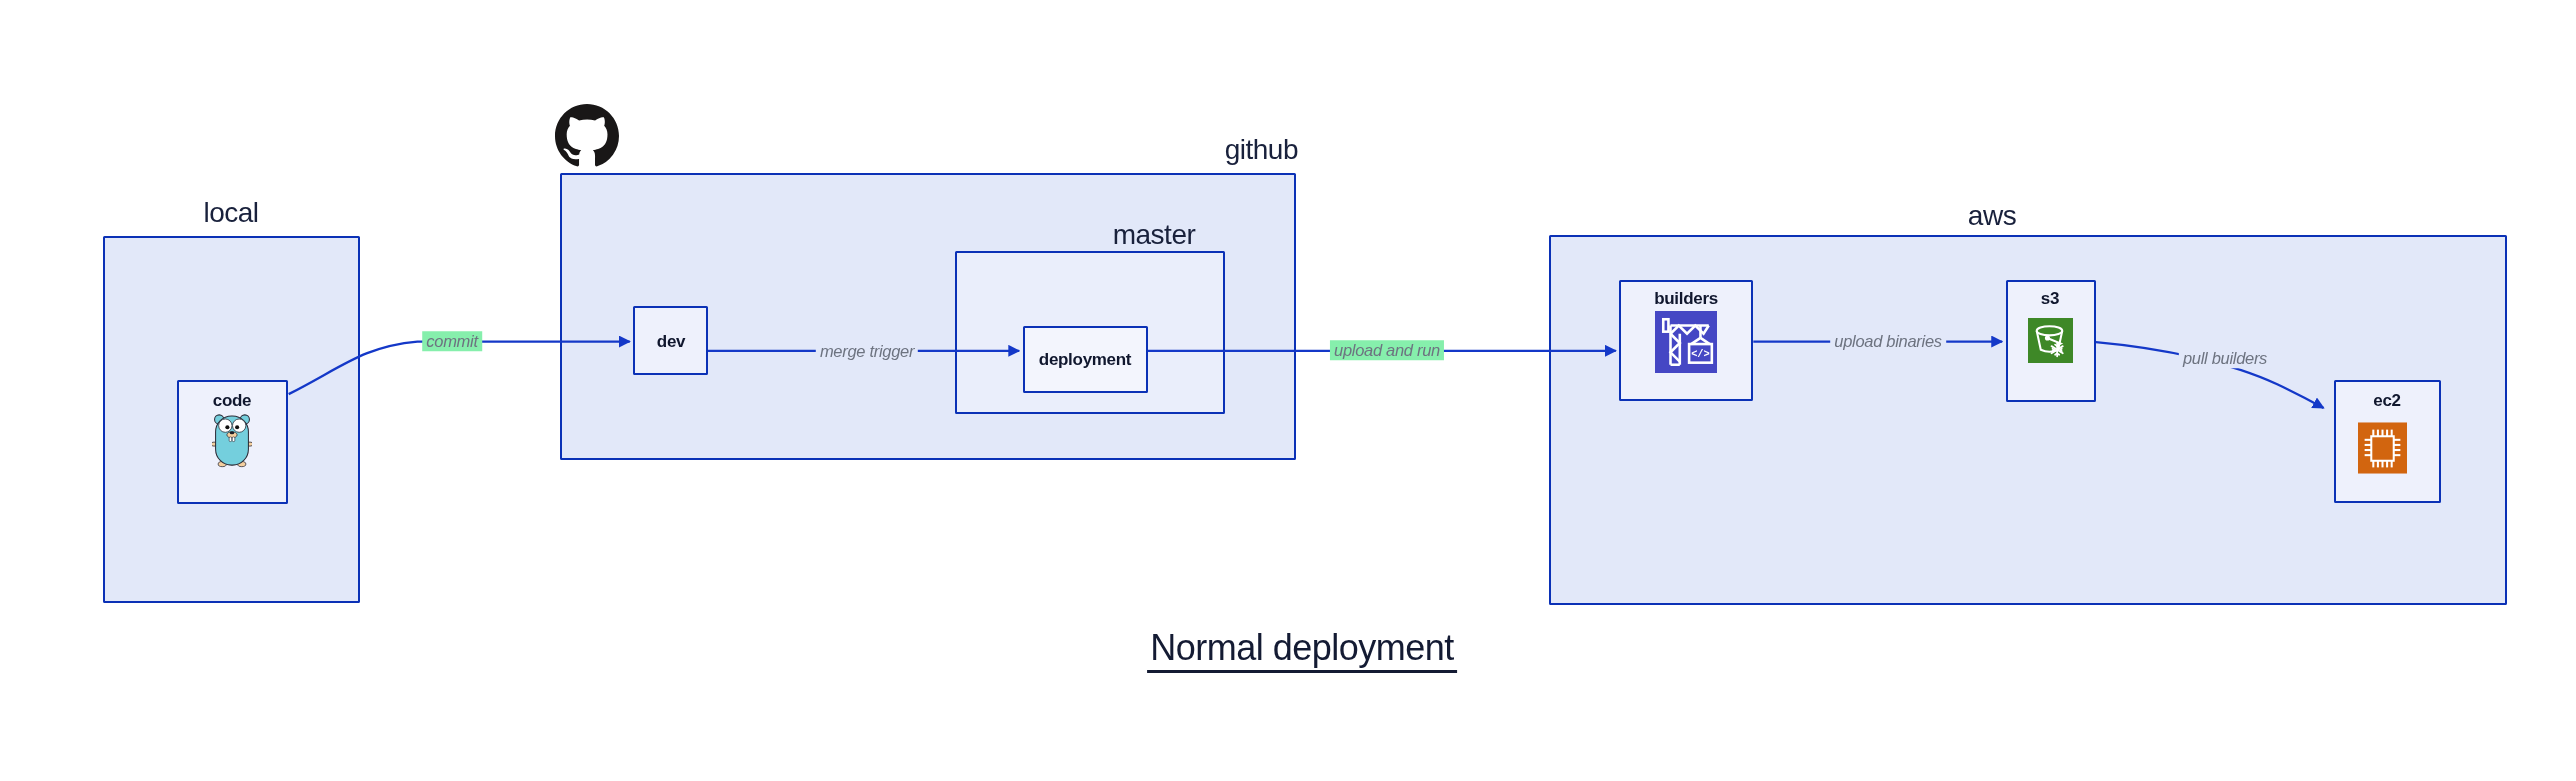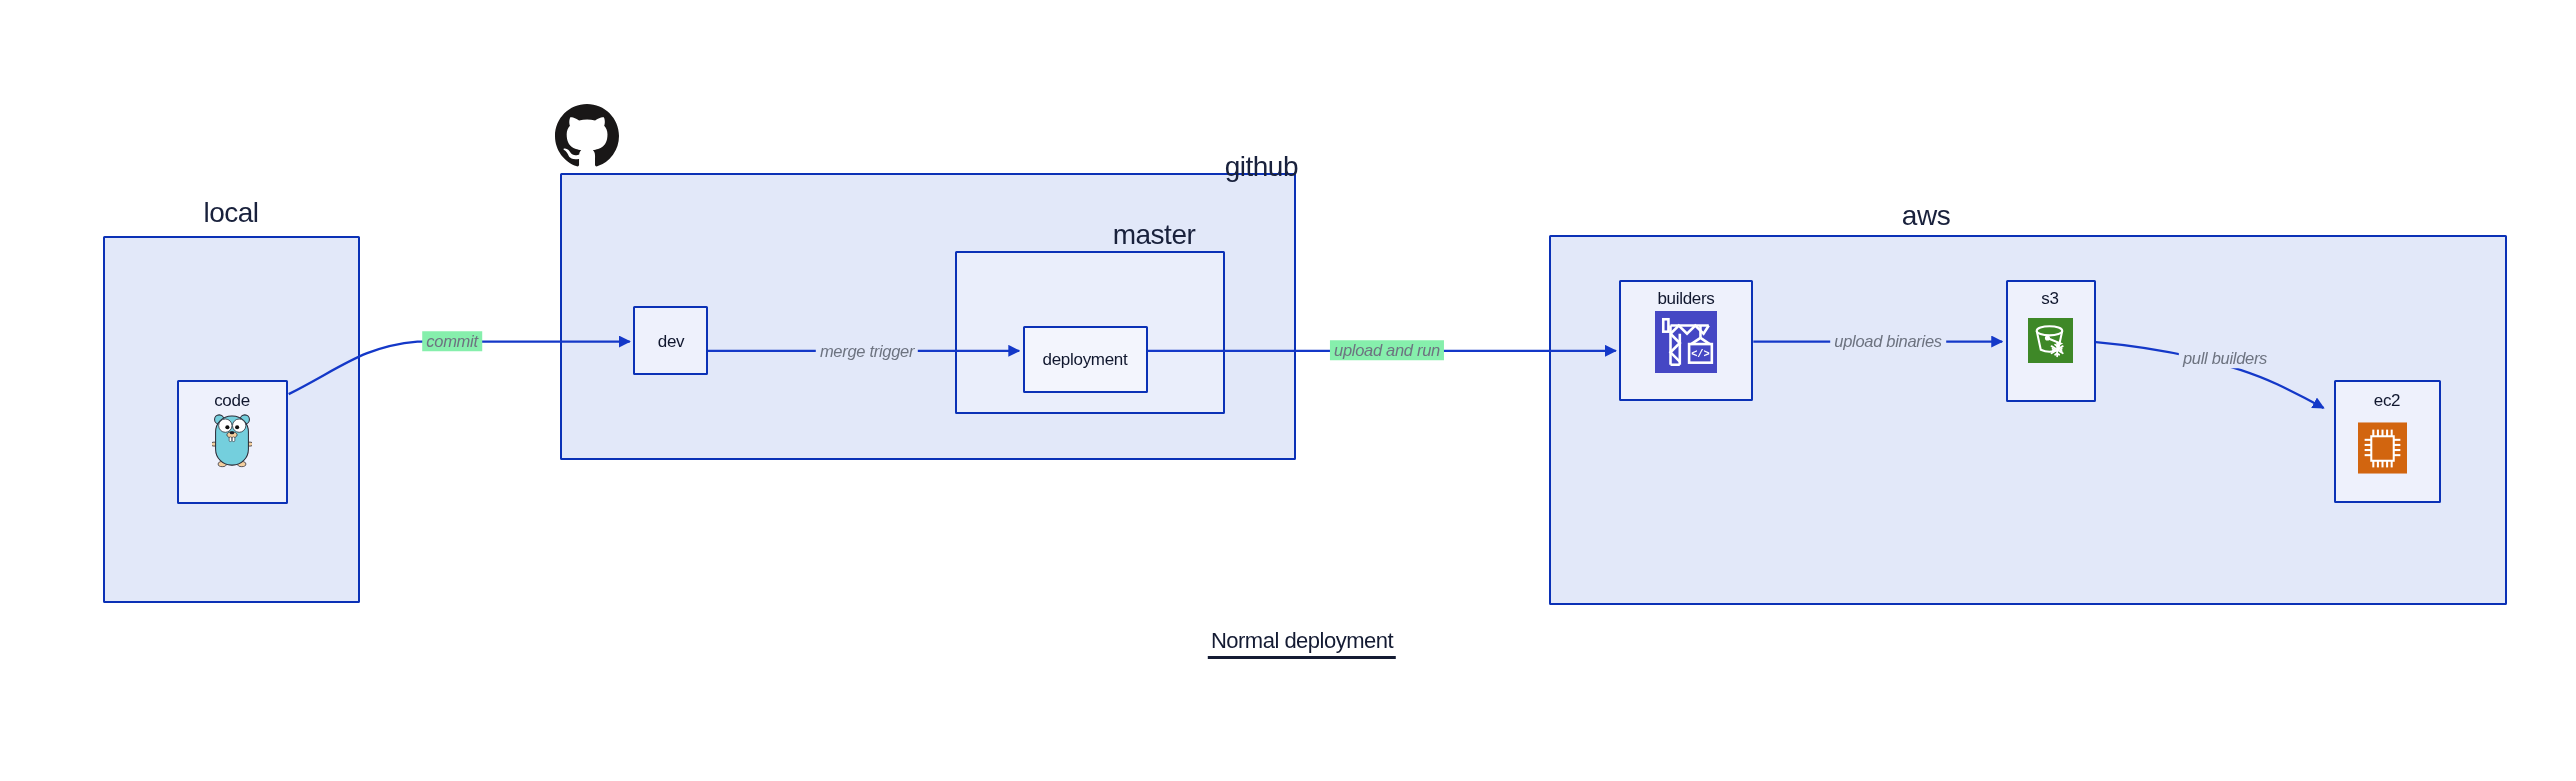--- a/index.html
+++ b/index.html
@@ -11,34 +11,34 @@
   .gbox{position:absolute;border:2.1px solid #0b31b6;border-radius:1.5px;box-sizing:border-box;}
   .fill-group{background:#e2e8f9;}
   .fill-master{background:#eaeefb;}
   .fill-node{background:#eef1fc;}
   .fill-workflows{background:#f3f5fd;}
   
   .group-label{
     position:absolute;color:#19213c;font-size:28px;letter-spacing:-0.5px;
     transform:translateX(-50%);white-space:nowrap;line-height:1;
   }
-  .group-label.right-anchor{transform:none;margin-top:17px;}
+  .group-label.right-anchor{transform:none;}
   .node-label{
-    position:absolute;color:#10172e;font-weight:normal;font-size:17px;
+    position:absolute;color:#10172e;font-weight:bold;font-size:17px;
     transform:translateX(-50%);white-space:nowrap;line-height:1;letter-spacing:-0.3px;
   }
   .edge-label{
     position:absolute;color:#6d7380;font-style:italic;font-size:16.5px;line-height:1;
     transform:translate(-50%,-50%);white-space:nowrap;padding:1.5px 4.1px;letter-spacing:-0.3px;z-index:30;
   }
   .bg-white{background:#86efac;}
   .bg-lav{background:#e2e8f9;}
   .title{
     position:absolute;left:1302px;top:630px;transform:translateX(-50%);
-    color:#141b33;font-size:22px;letter-spacing:-0.5px;line-height:1;
+    color:#141b33;font-size:36px;letter-spacing:-0.5px;line-height:1;
     border-bottom:3.6px solid #141b33;padding:0 3.1px 4.1px 3.1px;white-space:nowrap;z-index:40;
   }
   .icon{position:absolute;z-index:20;}
   .edges{position:absolute;left:0;top:0;z-index:25;pointer-events:none;}
 </style>
 </head>
 <body>
 
 <div class="canvas">
 
@@ -50,21 +50,21 @@
   <div class="gbox fill-node" style="left:177px;top:380px;width:111px;height:124px;"></div>
   <div class="gbox fill-node" style="left:633px;top:306px;width:75px;height:69px;"></div>
   <div class="gbox fill-workflows" style="left:1023px;top:326px;width:125px;height:67px;"></div>
   <div class="gbox fill-node" style="left:1619px;top:280px;width:134px;height:121px;"></div>
   <div class="gbox fill-node" style="left:2006px;top:280px;width:90px;height:122px;"></div>
   <div class="gbox fill-node" style="left:2334px;top:380px;width:107px;height:123px;"></div>
 
   <div class="group-label" style="left:231px;top:199px;">local</div>
   <div class="group-label right-anchor" style="right:1306px;top:136px;">github</div>
   <div class="group-label" style="left:1154px;top:221px;font-size:28px;">master</div>
-  <div class="group-label" style="left:1926px;top:202px;">aws</div>
+  <div class="group-label" style="left:1992px;top:202px;">aws</div>
 
   <div class="node-label" style="left:232px;top:392px;">code</div>
   <div class="node-label" style="left:671px;top:333px;">dev</div>
   <div class="node-label" style="left:1085px;top:351px;">deployment</div>
   <div class="node-label" style="left:1686px;top:290px;">builders</div>
   <div class="node-label" style="left:2050px;top:290px;">s3</div>
   <div class="node-label" style="left:2387px;top:392px;">ec2</div>
 
   <svg class="icon" style="left:555px;top:104px;" width="64" height="64" viewBox="0 0 16 16" aria-hidden="true">
     <path fill="#191717" d="M8 0C3.58 0 0 3.58 0 8c0 3.54 2.29 6.53 5.47 7.59.4.07.55-.17.55-.38 0-.19-.01-.82-.01-1.49-2.01.37-2.53-.49-2.69-.94-.09-.23-.48-.94-.82-1.13-.28-.15-.68-.52-.01-.53.63-.01 1.08.58 1.23.82.72 1.21 1.87.87 2.33.66.07-.52.28-.87.51-1.07-1.78-.2-3.64-.89-3.64-3.95 0-.87.31-1.59.82-2.15-.08-.2-.36-1.02.08-2.12 0 0 .67-.21 2.2.82.64-.18 1.32-.27 2-.27s1.36.09 2 .27c1.53-1.04 2.2-.82 2.2-.82.44 1.1.16 1.92.08 2.12.51.56.82 1.27.82 2.15 0 3.07-1.87 3.75-3.65 3.95.29.25.54.73.54 1.48 0 1.07-.01 1.93-.01 2.2 0 .21.15.46.55.38A8.01 8.01 0 0 0 16 8c0-4.42-3.58-8-8-8z"></path>

